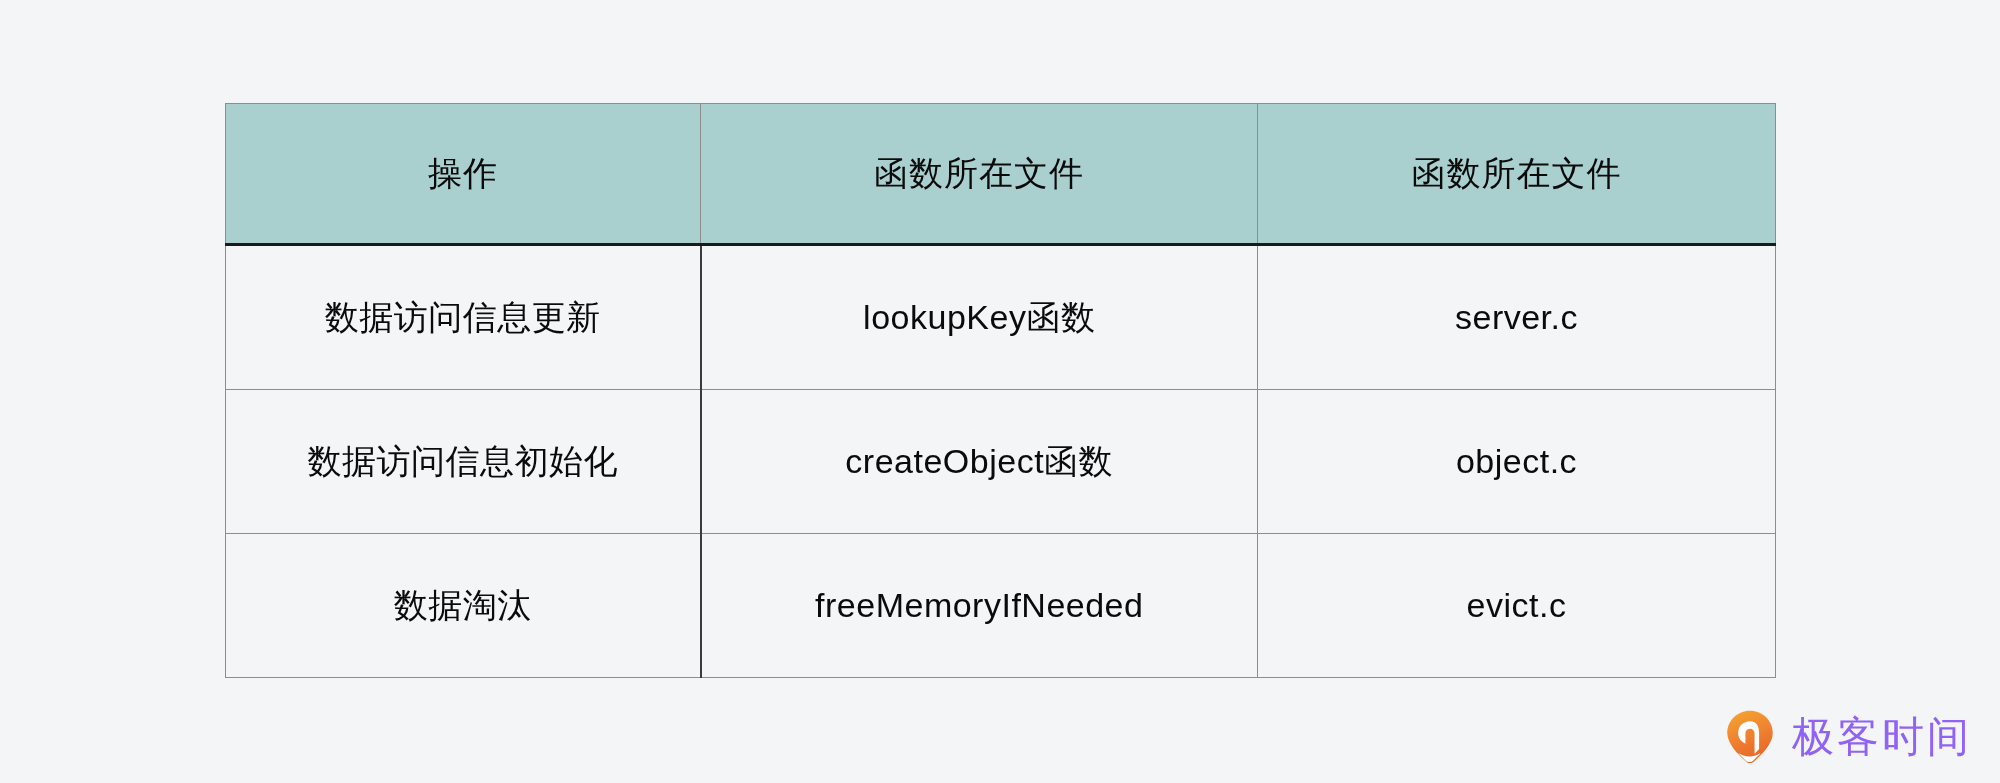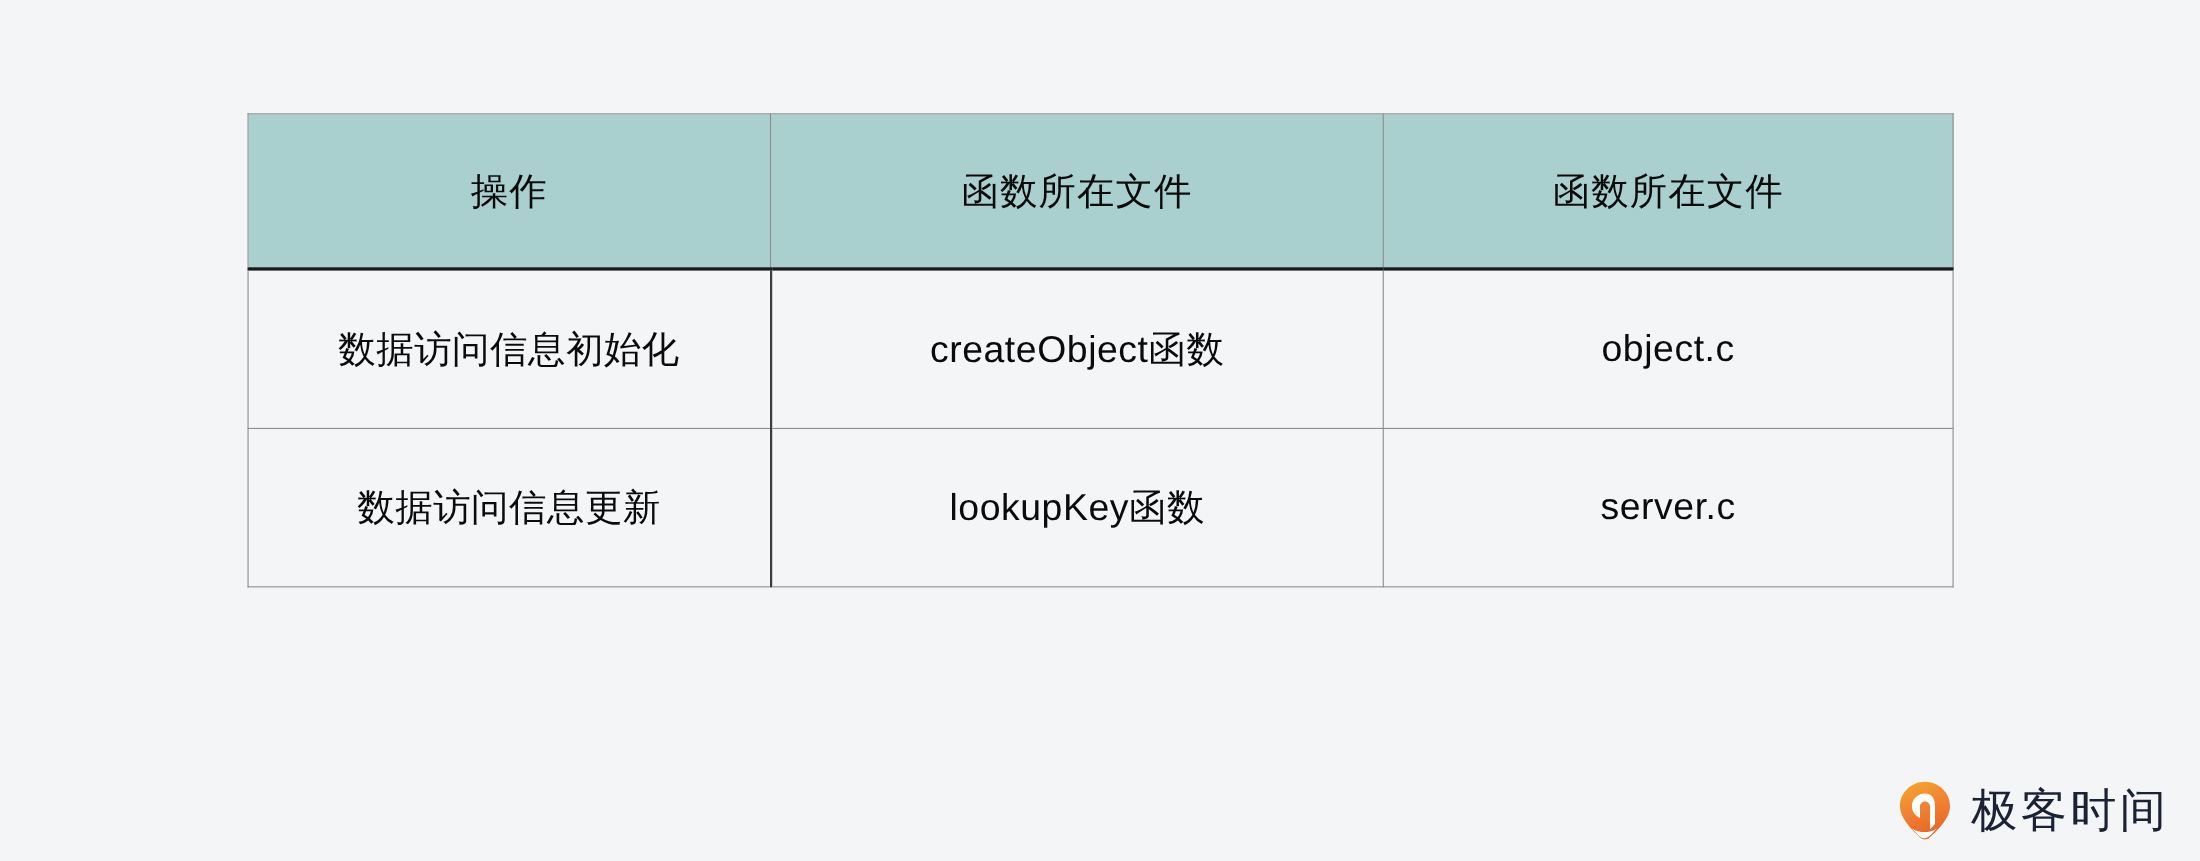--- a/index.html
+++ b/index.html
@@ -74,21 +74,21 @@
     opacity: 0.95;
   }
   .watermark .logo-mark {
     width: 56px;
     height: 56px;
     flex: 0 0 56px;
     display: block;
   }
   .watermark .logo-text {
     font-size: 42px;
-    color: #0f172a;
+    color: #8b5cf6;
     letter-spacing: 3px;
     font-family: "DejaVu Sans", "Liberation Sans", sans-serif;
     line-height: 1;
     white-space: nowrap;
   }
 </style>
 </head>
 <body>
 
 <div class="table-wrap">
@@ -100,28 +100,33 @@
     </colgroup>
     <thead>
       <tr>
         <th>操作</th>
         <th>函数所在文件</th>
         <th>函数所在文件</th>
       </tr>
     </thead>
     <tbody>
       <tr>
+        <td>数据访问信息更新</td>
+        <td>lookupKey函数</td>
+        <td>server.c</td>
+      </tr>
+      <tr>
         <td>数据访问信息初始化</td>
         <td>createObject函数</td>
         <td>object.c</td>
       </tr>
       <tr>
-        <td>数据访问信息更新</td>
-        <td>lookupKey函数</td>
-        <td>server.c</td>
+        <td>数据淘汰</td>
+        <td>freeMemoryIfNeeded</td>
+        <td>evict.c</td>
       </tr>
     </tbody>
   </table>
 </div>
 
 <div class="watermark">
   <svg class="logo-mark" viewBox="0 0 64 64">
     <defs>
       <linearGradient id="pinGrad" x1="0" y1="0" x2="0.35" y2="1">
         <stop offset="0%" stop-color="#f5a623"></stop>

